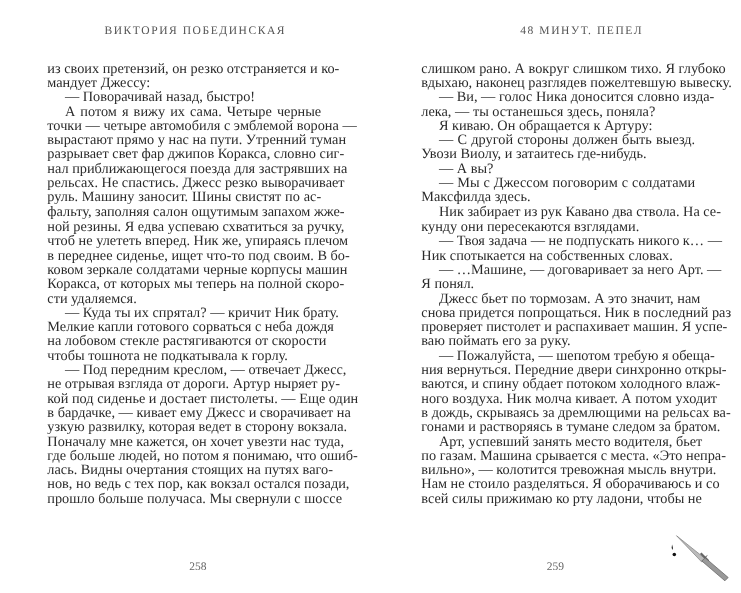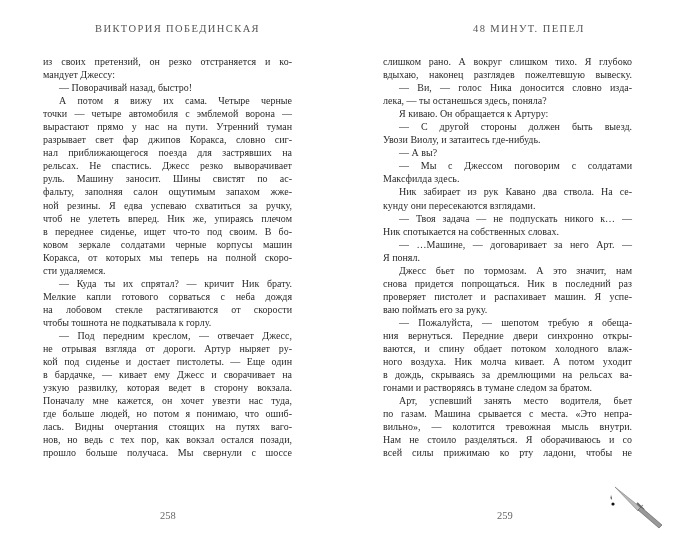--- a/index.html
+++ b/index.html
@@ -4,28 +4,28 @@
 <style>
   html, body { margin:0; padding:0; }
   body { width:674px; height:539px; background:#ffffff; position:relative; overflow:hidden;
          font-family:"Liberation Serif","DejaVu Serif",serif; color:#2a2a2a; }
   .page { position:absolute; top:0; height:460px; }
   .page.left { left:0; width:337px; }
   .page.right { left:337px; width:337px; }
   .header { position:absolute; top:23px; font-size:10.5px; letter-spacing:1.4px; color:#555; text-transform:uppercase; white-space:nowrap; }
   .left .header { left:95px; }
   .right .header { left:120px;margin-left:16px; }
-  .text { position:absolute; top:55px; width:249px; font-size:10px; line-height:13.05px; text-align:justify; }
+  .text { position:absolute; top:55px; width:249px; font-size:13px; line-height:13.05px; text-align:justify; }
   .left .text { left:43px; }
   .right .text { left:46px; }
   .line { display:block; white-space:nowrap; text-align:justify; text-align-last:justify; height:13.05px; }
   .line.last { text-align-last:left; }
   .line.ind { padding-left:16px; }
   .folio { position:absolute; top:510px; font-size:10.5px; color:#666; }
-  .left .folio { left:160px; }
+  .left .folio { left:172px; }
   .right .folio { left:160px; }
   .knife { position:absolute; left:610px; top:485px; width:60px; height:45px; }
 </style>
 </head>
 <body>
 
 <div class="page left">
   <div class="header">ВИКТОРИЯ ПОБЕДИНСКАЯ</div>
   <div class="text" id="left-text">
       <span class="line">из своих претензий, он резко отстраняется и ко-</span>

